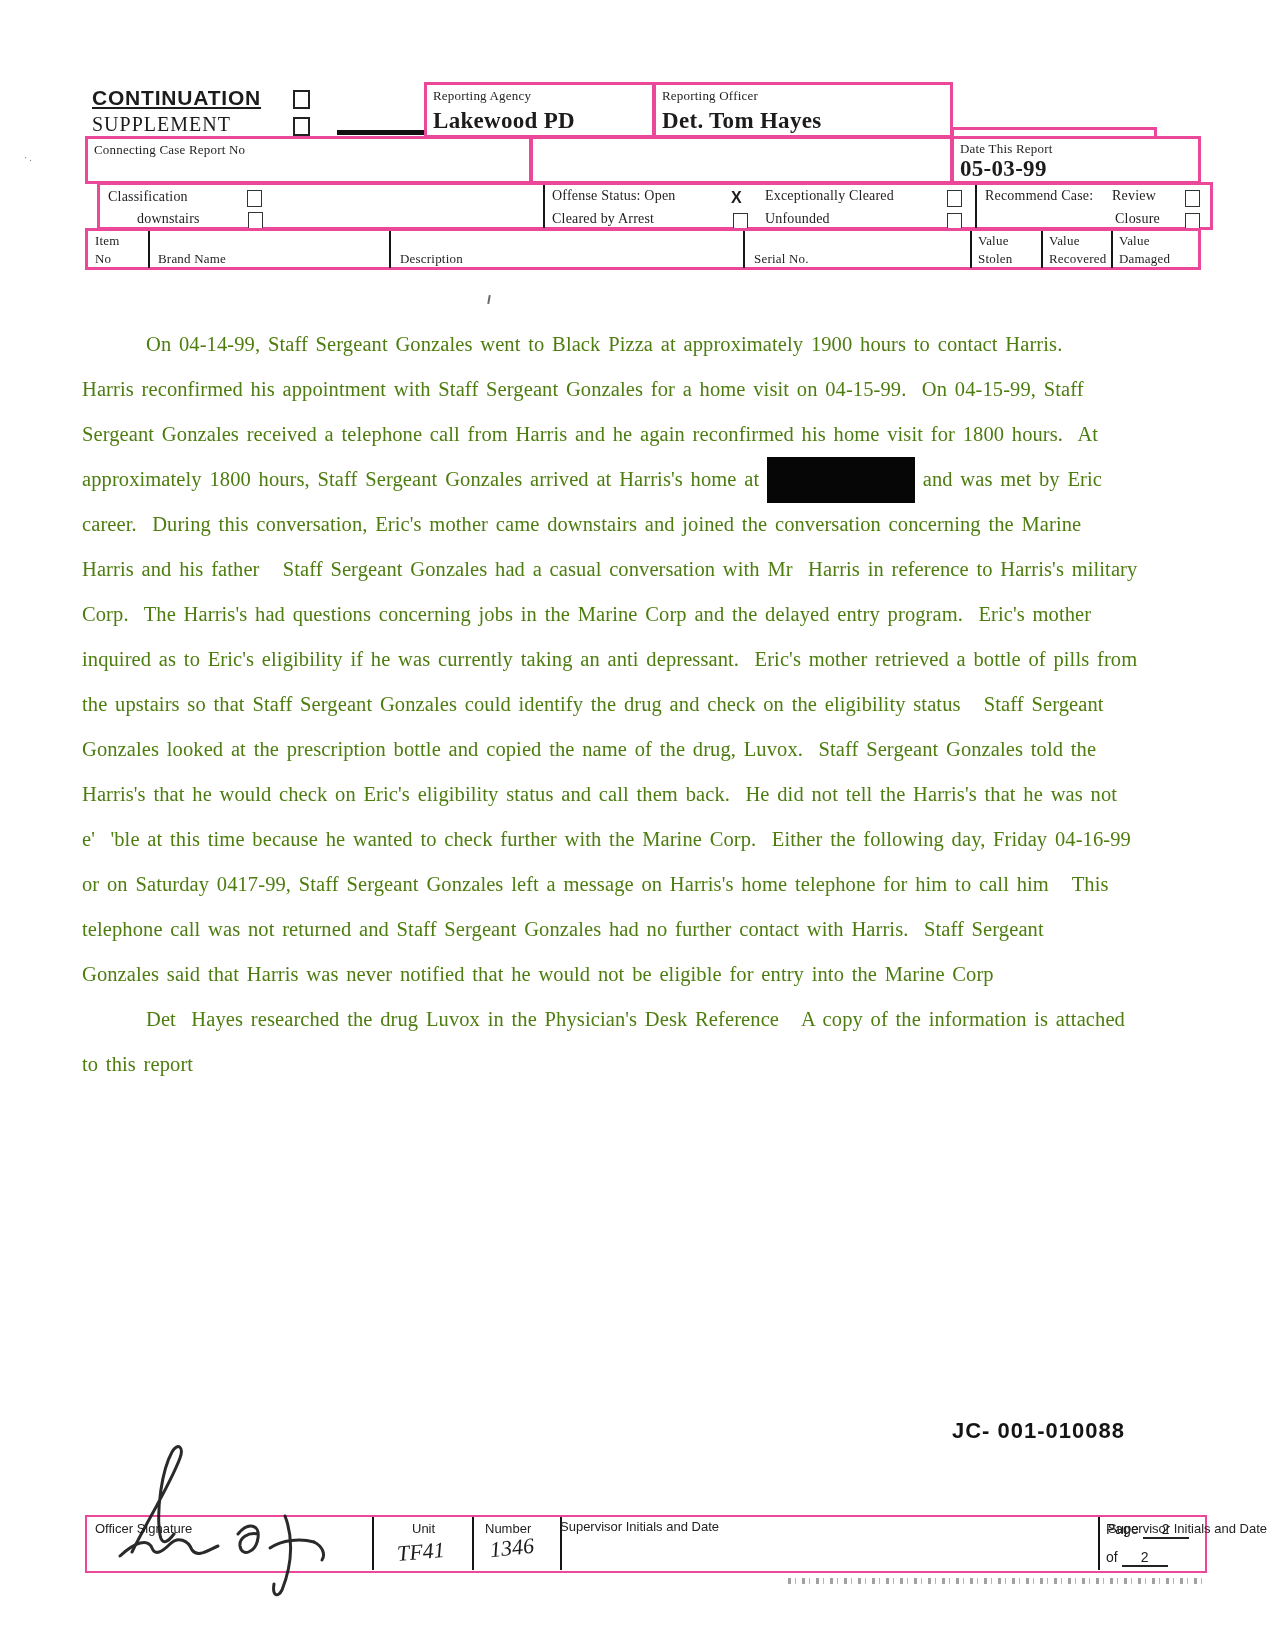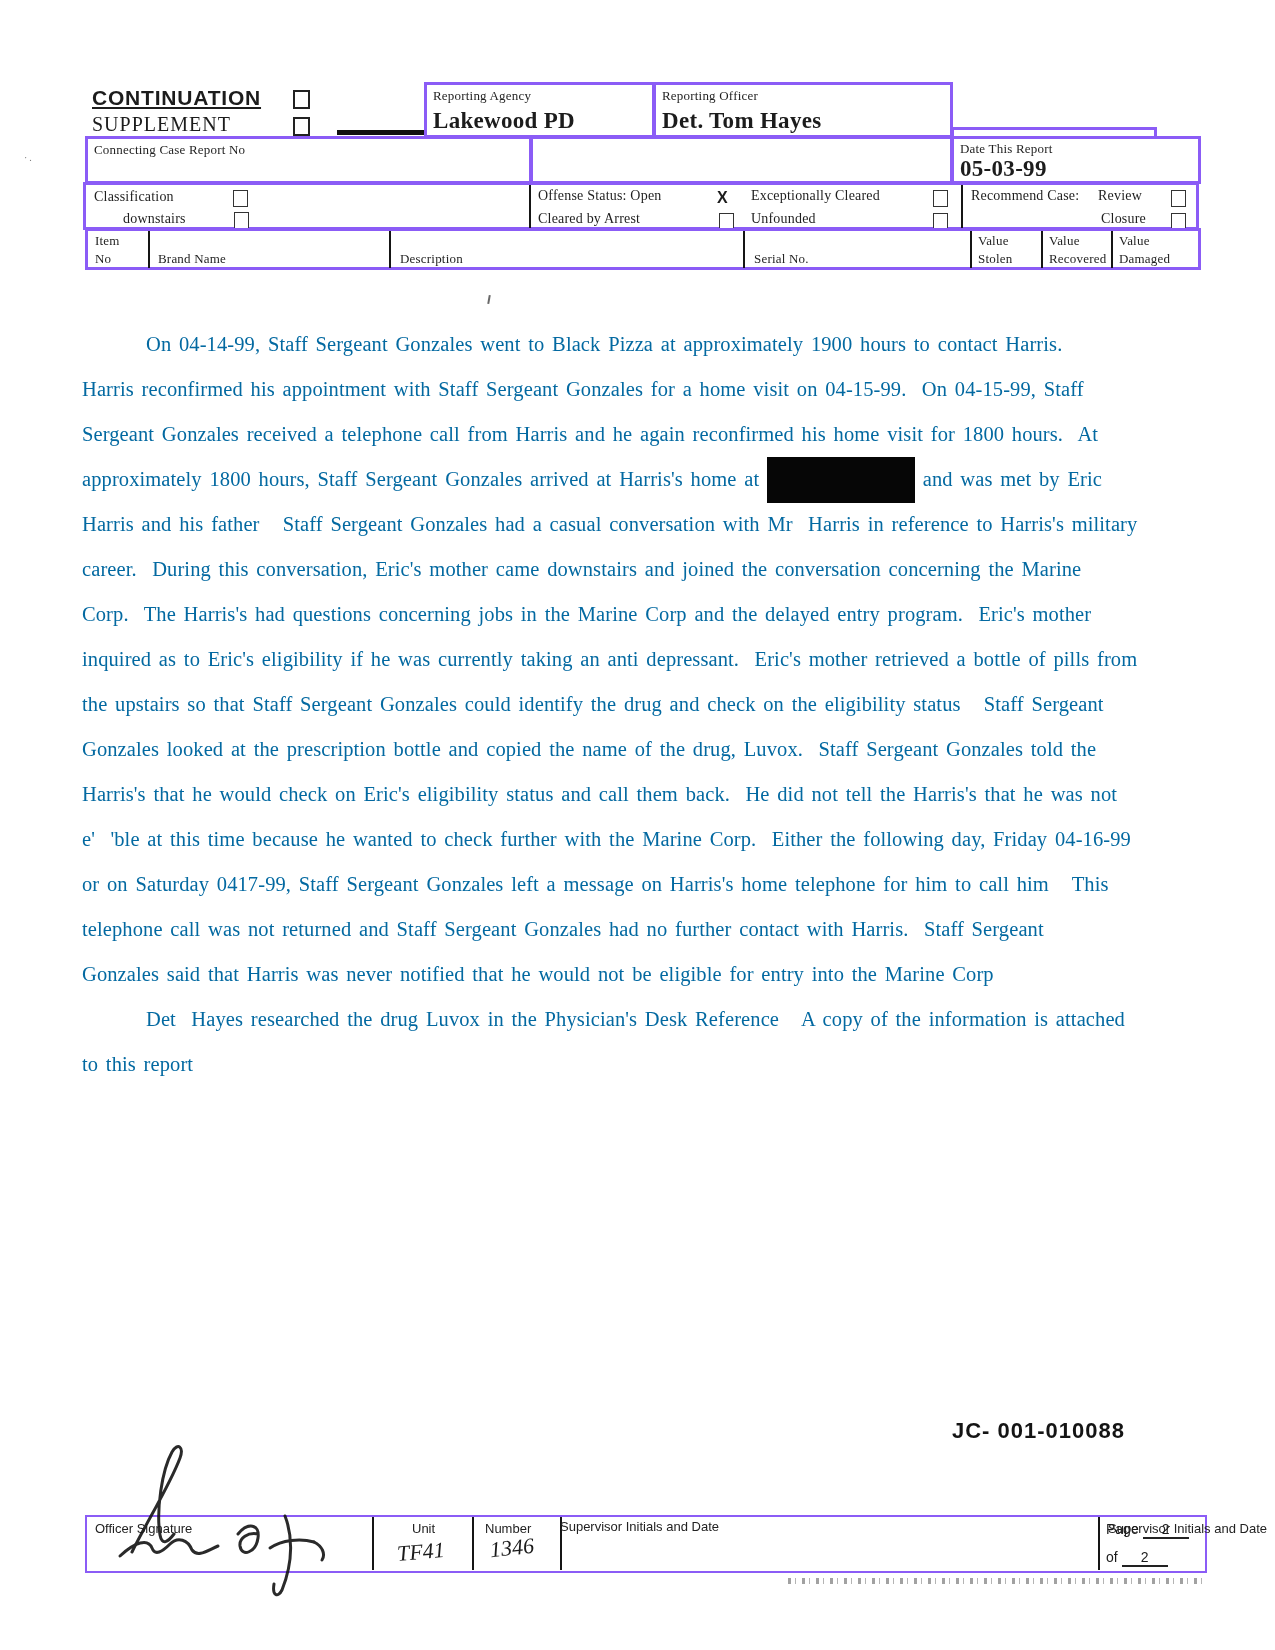--- a/index.html
+++ b/index.html
@@ -9,32 +9,32 @@
     font-family:"Liberation Serif", serif; color:#1c1c1c;
   }
   
   .abs { position:absolute; }
   .lbl { font-size:13px; letter-spacing:.2px; color:#1e1e1e; white-space:nowrap; }
   .lbl-sans { font-family:"Liberation Sans",sans-serif; font-size:13px; white-space:nowrap; color:#222; }
   .hval { font-weight:bold; font-size:23px; white-space:nowrap; letter-spacing:.3px; }
   .cb { position:absolute; width:13px; height:15px; border:2px solid #222; background:#fff; }
   .cb.light { border-width:1.5px; border-color:#333; }
   .xmark { font-weight:bold; font-size:16px; font-family:"Liberation Sans",sans-serif; }
-  .hbox { position:absolute; border:2px solid #8b5cf6; box-sizing:border-box; background:#fff; }
+  .hbox { position:absolute; border:2px solid #ec4899; box-sizing:border-box; background:#fff; }
   .hbox.heavy { border-width:3px; }
   .vline { position:absolute; width:2px; background:#151515; }
   .hline { position:absolute; height:3px; background:#111; }
   
   .title-main { font-family:"Liberation Sans",sans-serif; font-weight:bold; font-size:21px; letter-spacing:.8px; white-space:nowrap;text-decoration:underline; }
   .title-sub { font-size:20px; letter-spacing:1px; white-space:nowrap; }
   
   .report-body { position:absolute; left:82px; top:322px; width:1120px; }
   .body-line {
     white-space:pre; font-size:20.5px; line-height:45px; height:45px;
-    letter-spacing:.1px; word-spacing:2.5px; color:#0369a1;
+    letter-spacing:.1px; word-spacing:2.5px; color:#4d7c0f;
   }
   .body-line.indent { padding-left:64px; }
   .redaction { display:inline-block; width:148px; height:46px; background:#060606; vertical-align:-17px; }
   
   .stamp { font-family:"Liberation Sans",sans-serif; font-weight:bold; font-size:22px; letter-spacing:1px; color:#141414; white-space:nowrap; }
   
   .fval-hand { font-style:italic; font-size:22px; color:#1a1a1a; white-space:nowrap; }
   .fill-line { display:inline-block; min-width:42px; text-align:center; border-bottom:2px solid #222; font-size:14px; font-family:"Liberation Sans",sans-serif; padding:0 2px; }
   .pg-line { font-family:"Liberation Sans",sans-serif; font-size:14px; white-space:nowrap; }
   
@@ -79,21 +79,21 @@
 
   <div class="hbox heavy" style="left:530px; top:136px; width:423px; height:48px;">
     <div class="abs lbl" style="left:6px; top:3px;margin-top:48px;">Victim Name Original Report</div>
   </div>
 
   <div class="hbox heavy" style="left:951px; top:136px; width:250px; height:48px;">
     <div class="abs lbl" style="left:6px; top:2px;">Date This Report</div>
     <div class="abs hval" style="left:6px; top:17px;">05-03-99</div>
   </div>
 
-  <div class="hbox heavy" style="left:83px; top:182px; width:1116px; height:48px;">
+  <div class="hbox heavy" style="left:97px; top:182px; width:1116px; height:48px;">
     <div class="vline" style="left:443px; top:0; height:44px;"></div>
     <div class="vline" style="left:875px; top:0; height:44px;"></div>
 
     <div class="abs lbl" style="left:8px; top:4px; font-size:14px;">Classification</div>
     <div class="cb light" style="left:147px; top:5px;"></div>
     <div class="abs lbl" style="left:37px; top:26px; font-size:14px;">downstairs</div>
     <div class="cb light" style="left:148px; top:27px;"></div>
 
     <div class="abs lbl" style="left:452px; top:3px; font-size:14px;">Offense Status: Open</div>
     <div class="abs xmark" style="left:631px; top:4px;">X</div>
@@ -131,22 +131,22 @@
     <div class="abs lbl" style="left:961px; top:20px;">Recovered</div>
     <div class="abs lbl" style="left:1031px; top:2px;">Value</div>
     <div class="abs lbl" style="left:1031px; top:20px;">Damaged</div>
   </div>
 
   <div class="report-body">
       <div class="body-line indent">On 04-14-99, Staff Sergeant Gonzales went to Black Pizza at approximately 1900 hours to contact Harris.</div>
       <div class="body-line">Harris reconfirmed his appointment with Staff Sergeant Gonzales for a home visit on 04-15-99.  On 04-15-99, Staff</div>
       <div class="body-line">Sergeant Gonzales received a telephone call from Harris and he again reconfirmed his home visit for 1800 hours.  At</div>
       <div class="body-line">approximately 1800 hours, Staff Sergeant Gonzales arrived at Harris's home at <span class="redaction"></span> and was met by Eric</div>
+      <div class="body-line">career.  During this conversation, Eric's mother came downstairs and joined the conversation concerning the Marine</div>
       <div class="body-line">Harris and his father   Staff Sergeant Gonzales had a casual conversation with Mr  Harris in reference to Harris's military</div>
-      <div class="body-line">career.  During this conversation, Eric's mother came downstairs and joined the conversation concerning the Marine</div>
       <div class="body-line">Corp.  The Harris's had questions concerning jobs in the Marine Corp and the delayed entry program.  Eric's mother</div>
       <div class="body-line">inquired as to Eric's eligibility if he was currently taking an anti depressant.  Eric's mother retrieved a bottle of pills from</div>
       <div class="body-line">the upstairs so that Staff Sergeant Gonzales could identify the drug and check on the eligibility status   Staff Sergeant</div>
       <div class="body-line">Gonzales looked at the prescription bottle and copied the name of the drug, Luvox.  Staff Sergeant Gonzales told the</div>
       <div class="body-line">Harris's that he would check on Eric's eligibility status and call them back.  He did not tell the Harris's that he was not</div>
       <div class="body-line">e'  'ble at this time because he wanted to check further with the Marine Corp.  Either the following day, Friday 04-16-99</div>
       <div class="body-line">or on Saturday 0417-99, Staff Sergeant Gonzales left a message on Harris's home telephone for him to call him   This</div>
       <div class="body-line">telephone call was not returned and Staff Sergeant Gonzales had no further contact with Harris.  Staff Sergeant</div>
       <div class="body-line">Gonzales said that Harris was never notified that he would not be eligible for entry into the Marine Corp</div>
       <div class="body-line indent">Det  Hayes researched the drug Luvox in the Physician's Desk Reference   A copy of the information is attached</div>

